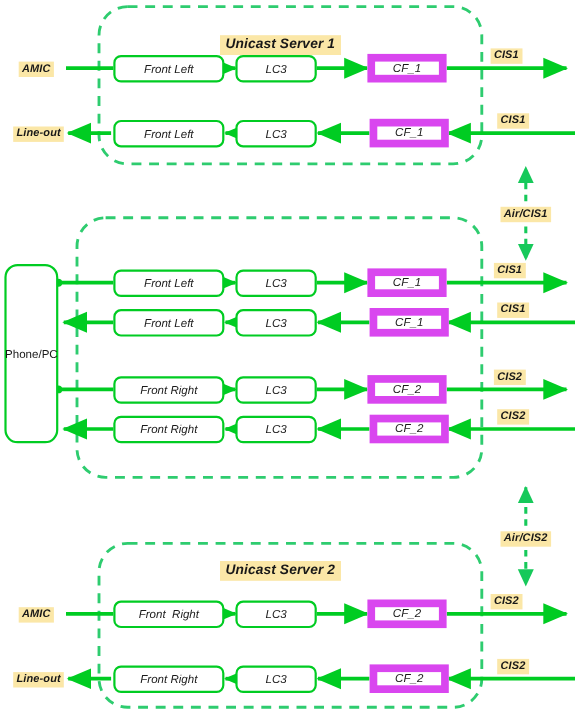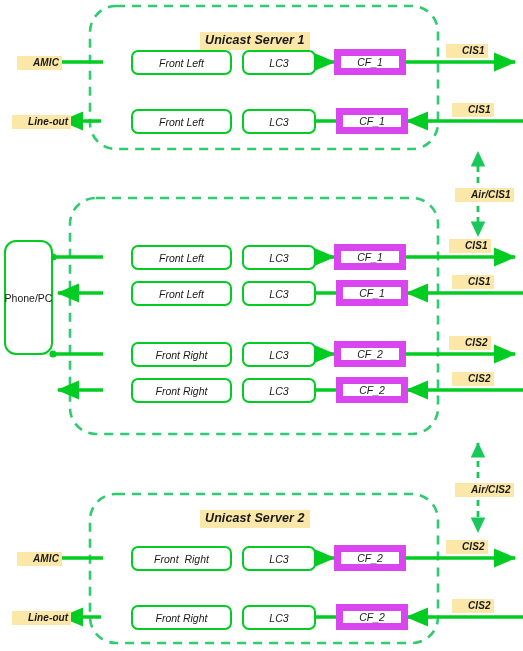--- a/index.html
+++ b/index.html
@@ -28,21 +28,21 @@
   
   .chip {
     position: absolute;
     background: #fbe7a7;
     color: #181818;
     font-style: italic;
     font-weight: bold;
     font-size: 10px;
     line-height: 12px;
     letter-spacing: 0.1px;
-    padding: 1px 3px 1px 16px;
+    padding: 1px 3px 1px 3px;
     white-space: nowrap;
     font-family: "Liberation Sans", sans-serif;
   }
   .chip.title {
     font-size: 12.5px;
     line-height: 15px;
     padding: 1px 5px 2px 5px;
   }
   
   .box {
@@ -54,21 +54,20 @@
     background: #ffffff;
     color: #1a1a1a;
     font-style: italic;
     font-size: 10.5px;
     white-space: pre;
     font-family: "Liberation Sans", sans-serif;
   }
   .box.rounded {
     border: 2.5px solid #00cc22;
     border-radius: 7px;
-    margin-left: 28px;
   }
   .box.sharp {
     border: 7px solid #d946ef;
     border-radius: 0;
   }
   .box.endpoint {
     border: 2.5px solid #00cc22;
     border-radius: 12px;
     font-style: normal;
     font-size: 10.5px;
@@ -190,21 +189,21 @@
   <div class="box rounded" style="left:214px; top:109px; width:74px; height:25px;">LC3</div>
   <div class="box sharp" style="left:336px; top:108px; width:72px; height:26px;">CF_1</div>
 
   <div class="chip" style="left:17px; top:56px;">AMIC</div>
   <div class="chip" style="left:12px; top:115px;">Line-out</div>
   <div class="chip" style="left:446px; top:44px;">CIS1</div>
   <div class="chip" style="left:452px; top:103px;">CIS1</div>
 
   <div class="chip" style="left:455px; top:188px;">Air/CIS1</div>
 
-  <div class="box endpoint" style="left:4px; top:240px; width:49px; height:115px;">Phone/PC</div>
+  <div class="box endpoint" style="left:4px; top:240px; width:49px; height:163px;">Phone/PC</div>
 
   <div class="box rounded" style="left:103px; top:245px; width:101px; height:25px;">Front Left</div>
   <div class="box rounded" style="left:214px; top:245px; width:74px; height:25px;">LC3</div>
   <div class="box sharp" style="left:334px; top:244px; width:72px; height:26px;">CF_1</div>
 
   <div class="box rounded" style="left:103px; top:281px; width:101px; height:25px;">Front Left</div>
   <div class="box rounded" style="left:214px; top:281px; width:74px; height:25px;">LC3</div>
   <div class="box sharp" style="left:336px; top:280px; width:72px; height:26px;">CF_1</div>
 
   <div class="box rounded" style="left:103px; top:342px; width:101px; height:25px;">Front Right</div>

